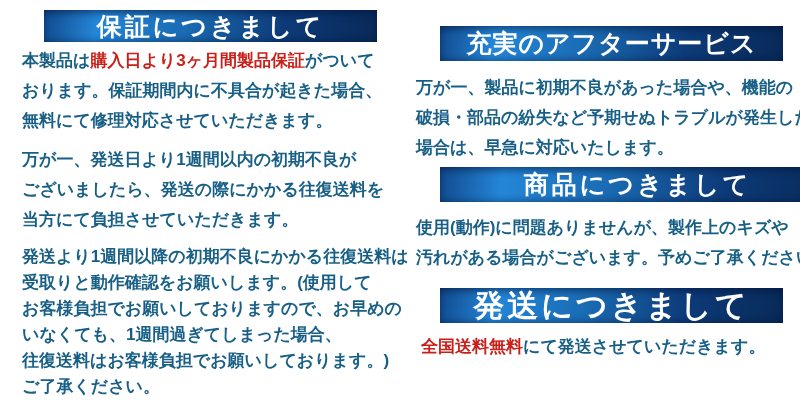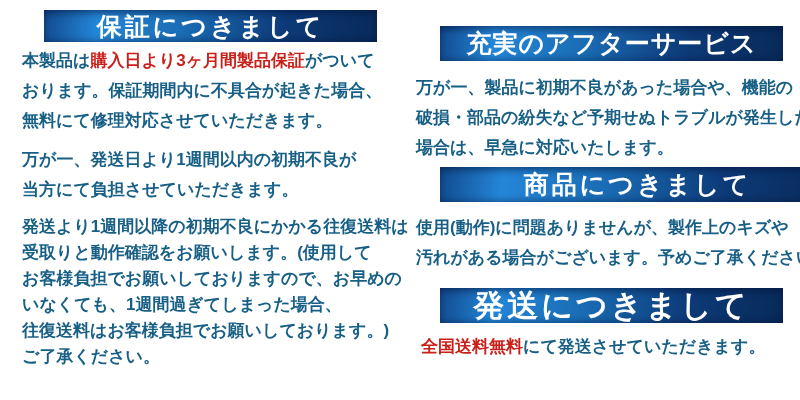--- a/index.html
+++ b/index.html
@@ -65,20 +65,21 @@
   </div>
 
   <div class="text left-text">
     <div class="para para-1">
         <div class="line"><span>本製品は</span><span class="hl">購入日より3ヶ月間製品保証</span><span>がついて</span></div>
         <div class="line"><span>おります。保証期間内に不具合が起きた場合、</span></div>
         <div class="line"><span>無料にて修理対応させていただきます。</span></div>
       </div>
     <div class="para para-2">
         <div class="line"><span>万が一、発送日より1週間以内の初期不良が</span></div>
+        <div class="line"><span>ございましたら、発送の際にかかる往復送料を</span></div>
         <div class="line"><span>当方にて負担させていただきます。</span></div>
       </div>
     <div class="para para-3">
         <div class="line"><span>発送より1週間以降の初期不良にかかる往復送料は</span></div>
         <div class="line"><span>受取りと動作確認をお願いします。(使用して</span></div>
         <div class="line"><span>お客様負担でお願いしておりますので、お早めの</span></div>
         <div class="line"><span>いなくても、1週間過ぎてしまった場合、</span></div>
         <div class="line"><span>往復送料はお客様負担でお願いしております。)</span></div>
         <div class="line"><span>ご了承ください。</span></div>
       </div>

